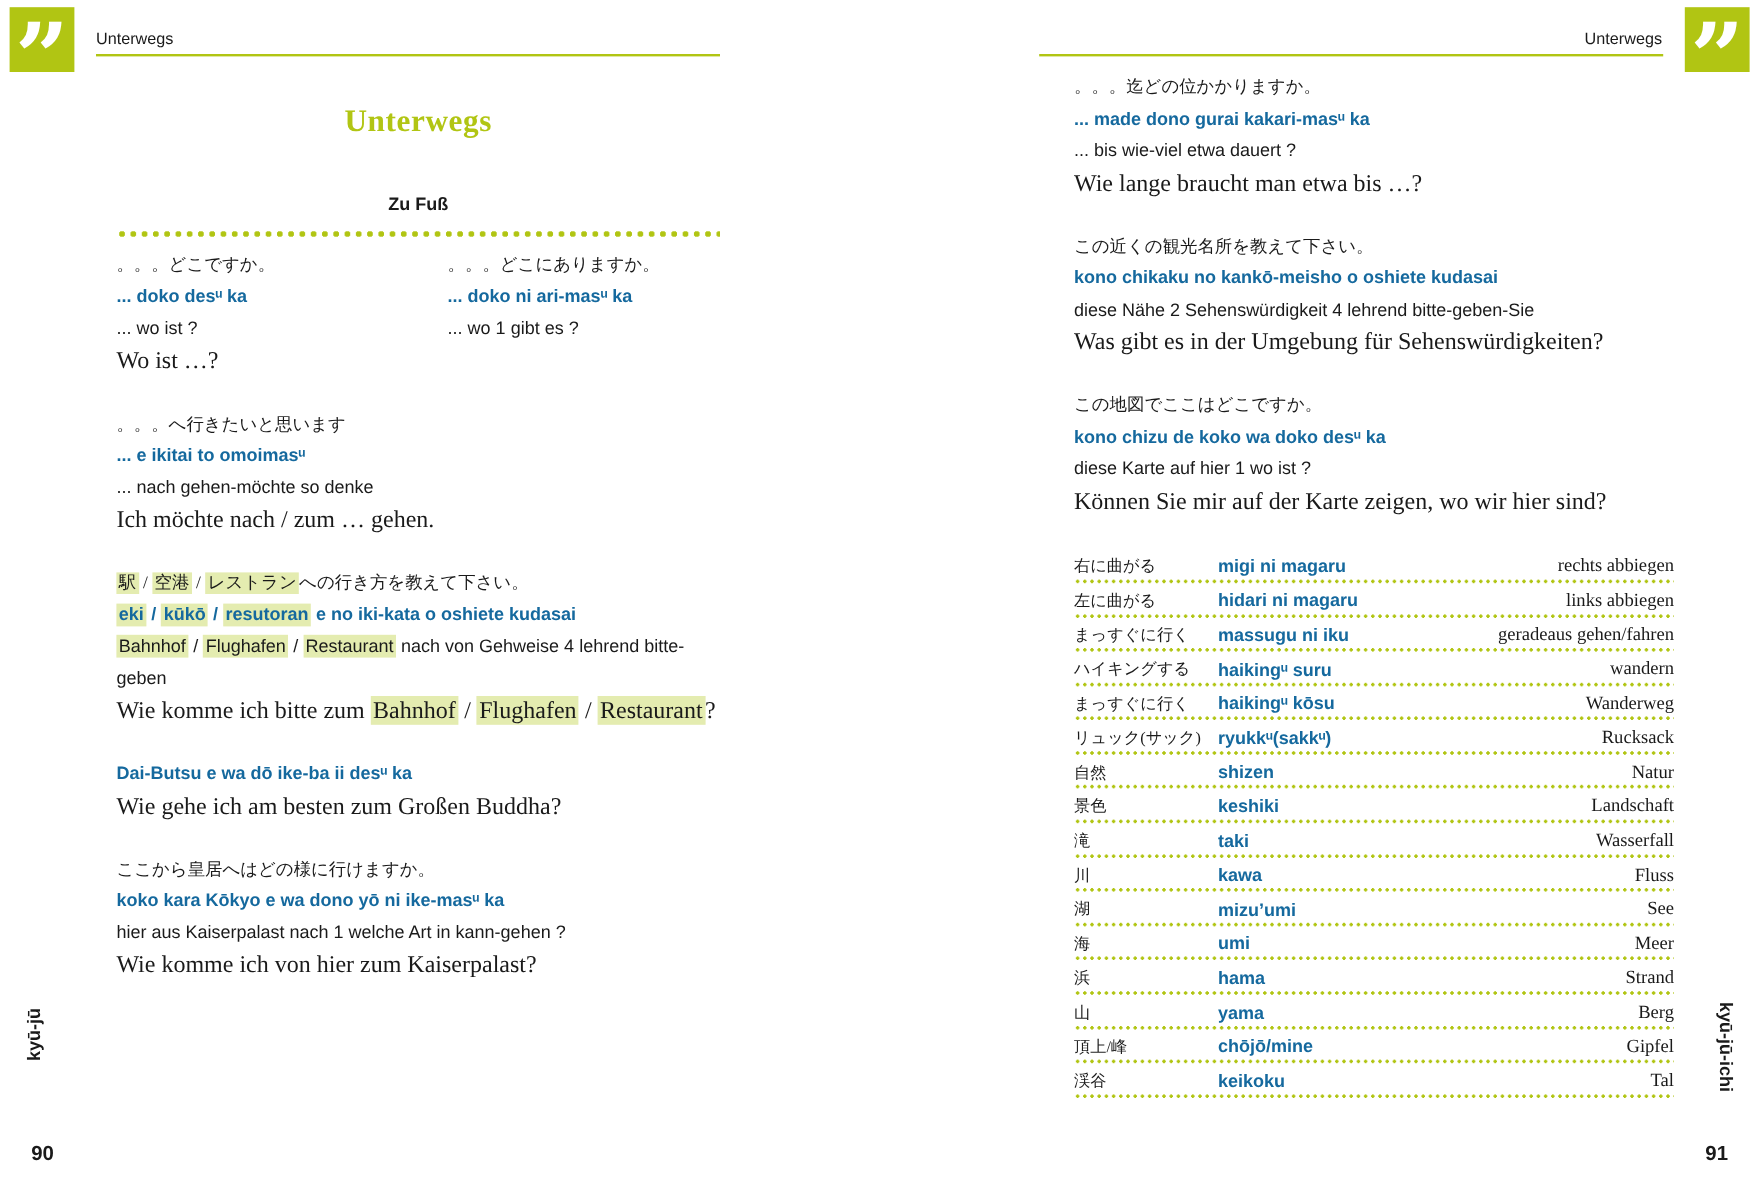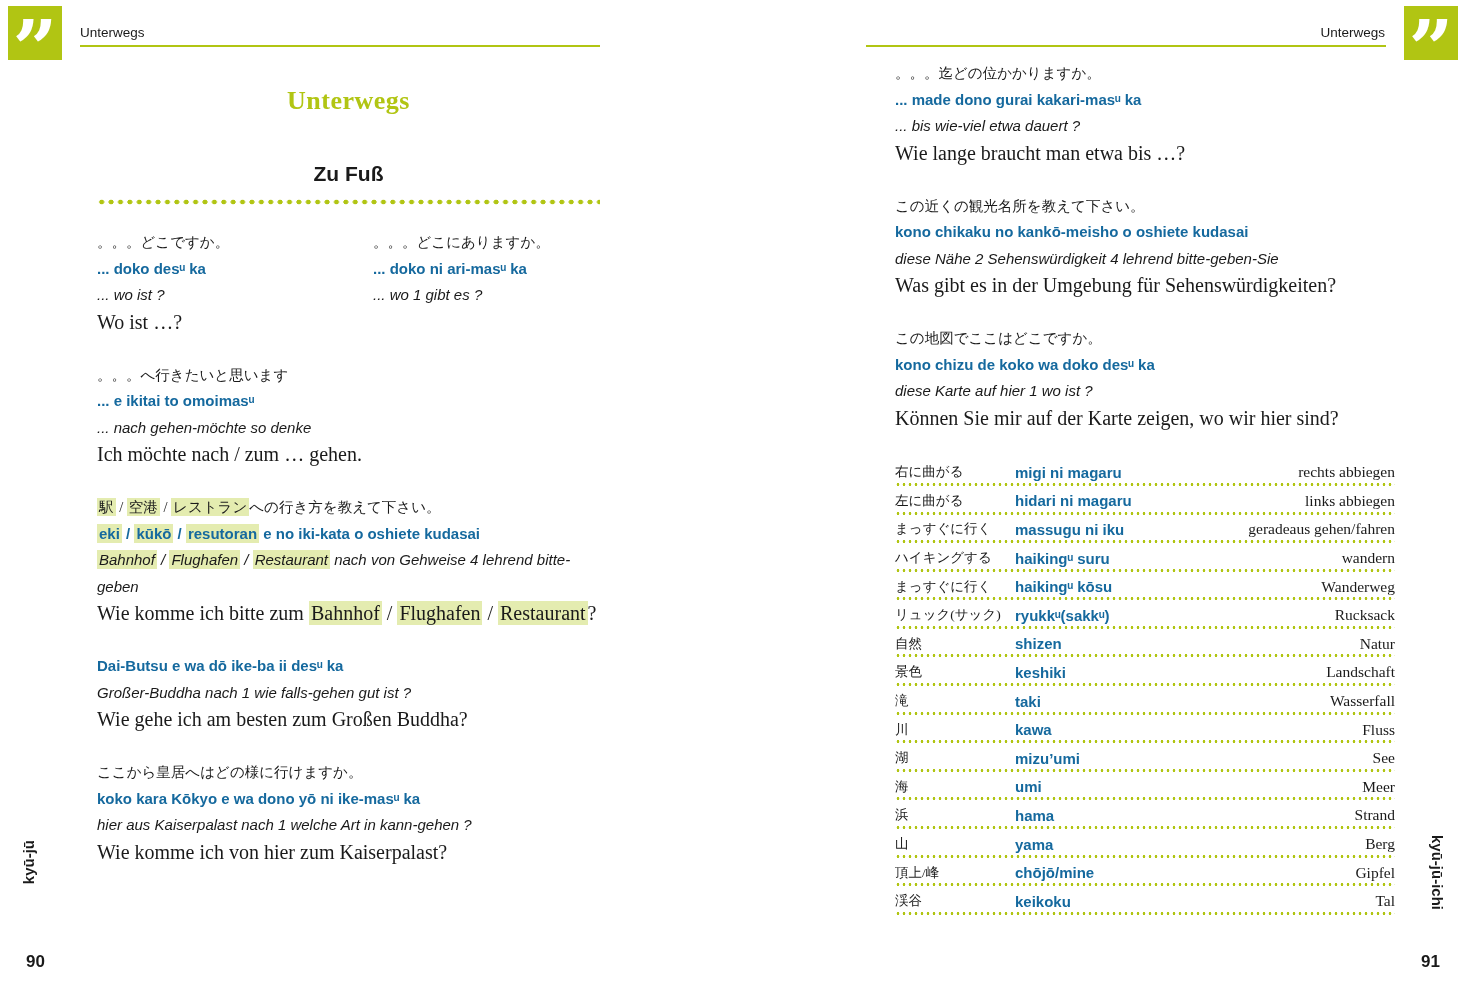--- a/index.html
+++ b/index.html
@@ -50,36 +50,36 @@
   .content{position:absolute;}
   .content-left{left:97px;top:78px;width:503px;}
   .content-right{left:895px;top:60px;width:500px;}
   .chapter-title{
     font-family:var(--serif);font-weight:bold;
     font-size:26px;color:var(--accent);
     text-align:center;margin-top:8px;letter-spacing:.5px;
   }
   .section-title{
     font-family:var(--sans);font-weight:bold;
-    font-size:21px;text-align:center;margin-top:46px;
+    font-size:15px;text-align:center;margin-top:46px;
   }
   .dotted-rule{
     margin-top:13px;height:6px;width:100%;
     background-image:radial-gradient(circle,var(--accent) 2.3px,transparent 2.6px);
     background-size:9.4px 6px;background-repeat:repeat-x;background-position:0 50%;
   }
-  .pair-row{display:flex;margin-top:24px;margin-bottom:26.5px;}
+  .pair-row{display:flex;margin-top:10px;margin-bottom:26.5px;}
   .pair-row .phrase{margin-bottom:0;}
   .pair-col-1{flex:0 0 276px;}
   .pair-col-2{flex:1;}
   .phrase{margin-bottom:26.5px;}
   .phrase > div{line-height:26.5px;}
   .jp{font-family:var(--serif);font-size:14.5px;}
   .romaji{font-family:var(--sans);font-weight:bold;font-size:15px;color:var(--blue);}
-  .gloss{font-family:var(--sans);font-style:italic;font-size:15px;}
+  .gloss{font-family:var(--sans);font-size:15px;}
   .de{font-family:var(--serif);font-size:20px;}
   .hl{background:var(--hl);padding:1px 2px;}
   
   .vocab-table{margin-top:0;}
   .vrow{
     display:grid;grid-template-columns:120px 170px 1fr;
     align-items:center;height:28.6px;padding-top:1px;
     background-image:radial-gradient(circle,var(--accent) 1.3px,transparent 1.55px);
     background-size:6px 3.2px;background-repeat:repeat-x;background-position:0 100%;
   }
@@ -143,21 +143,20 @@
 
   <div class="phrase">
     <div class="jp"><span class="hl">駅</span><span> / </span><span class="hl">空港</span><span> / </span><span class="hl">レストラン</span><span>への行き方を教えて下さい。</span></div>
     <div class="romaji"><span class="hl">eki</span><span> / </span><span class="hl">kūkō</span><span> / </span><span class="hl">resutoran</span><span> e no iki-kata o oshiete kudasai</span></div>
     <div class="gloss"><span class="hl">Bahnhof</span><span> / </span><span class="hl">Flughafen</span><span> / </span><span class="hl">Restaurant</span><span> nach von Gehweise 4 lehrend bitte-geben</span></div>
     <div class="de"><span>Wie komme ich bitte zum </span><span class="hl">Bahnhof</span><span> / </span><span class="hl">Flughafen</span><span> / </span><span class="hl">Restaurant</span><span>?</span></div>
   </div>
 
   <div class="phrase">
     <div class="romaji">Dai-Butsu e wa dō ike-ba ii desᵘ ka</div>
-    <div class="gloss">Großer-Buddha nach 1 wie falls-gehen gut ist ?</div>
     <div class="de">Wie gehe ich am besten zum Großen Buddha?</div>
   </div>
 
   <div class="phrase">
     <div class="jp">ここから皇居へはどの様に行けますか。</div>
     <div class="romaji">koko kara Kōkyo e wa dono yō ni ike-masᵘ ka</div>
     <div class="gloss">hier aus Kaiserpalast nach 1 welche Art in kann-gehen ?</div>
     <div class="de">Wie komme ich von hier zum Kaiserpalast?</div>
   </div>
 </div>

